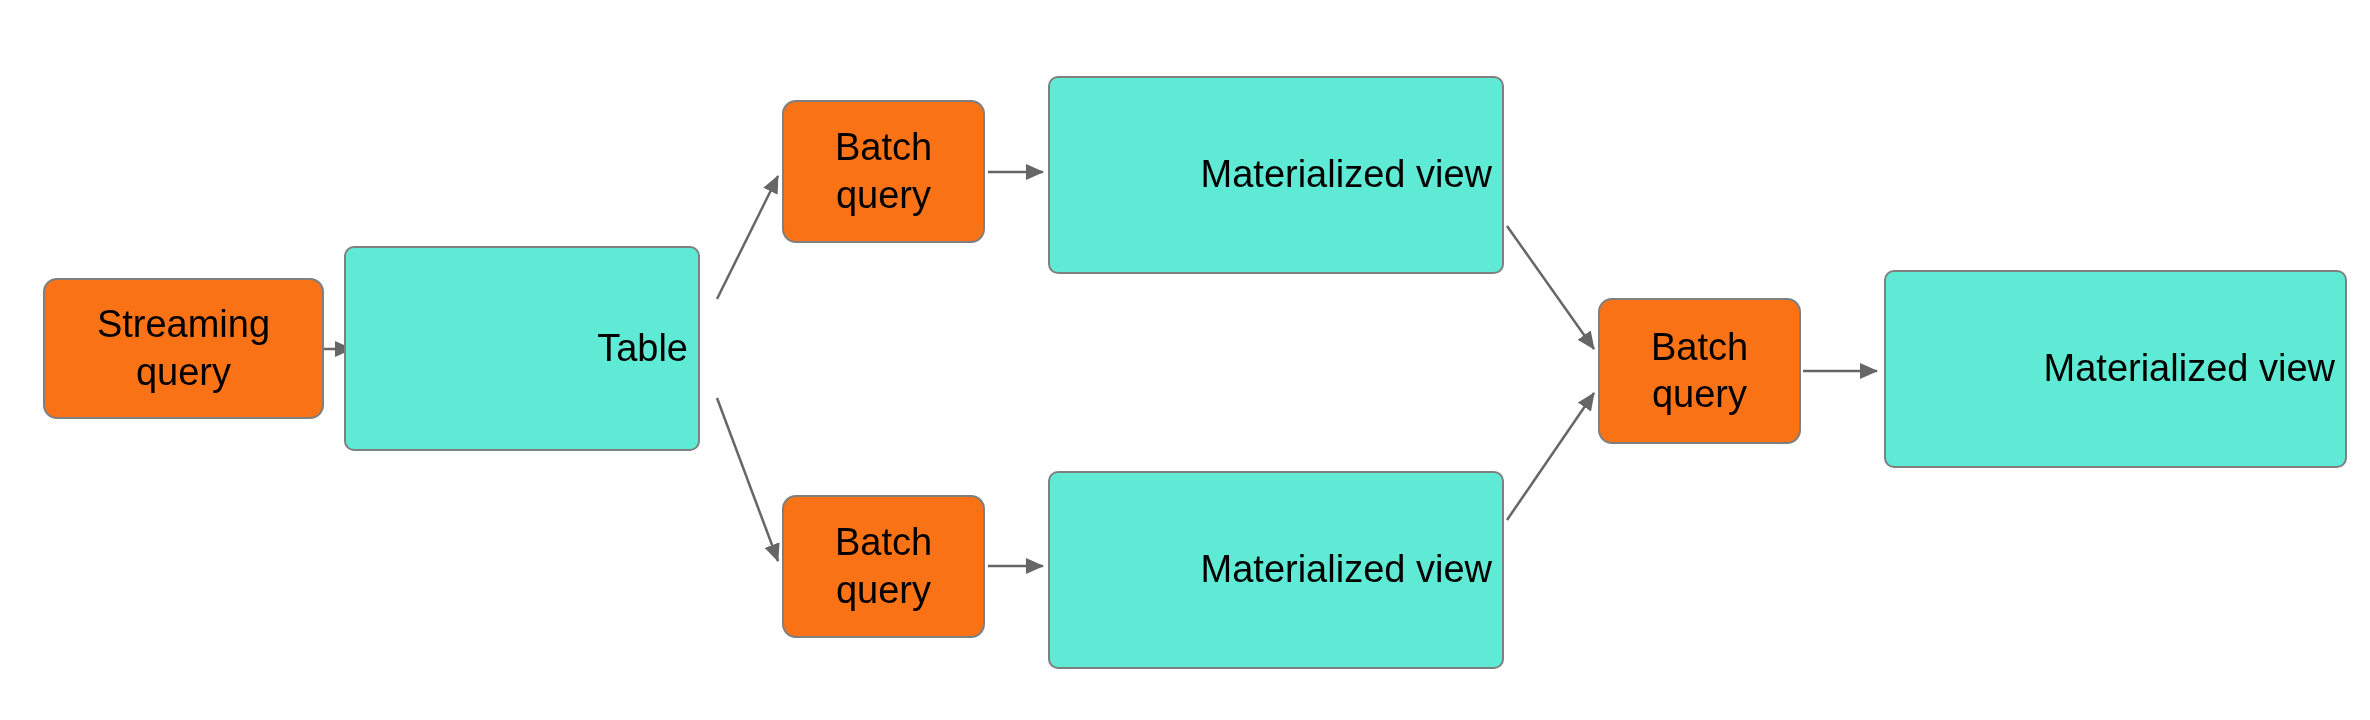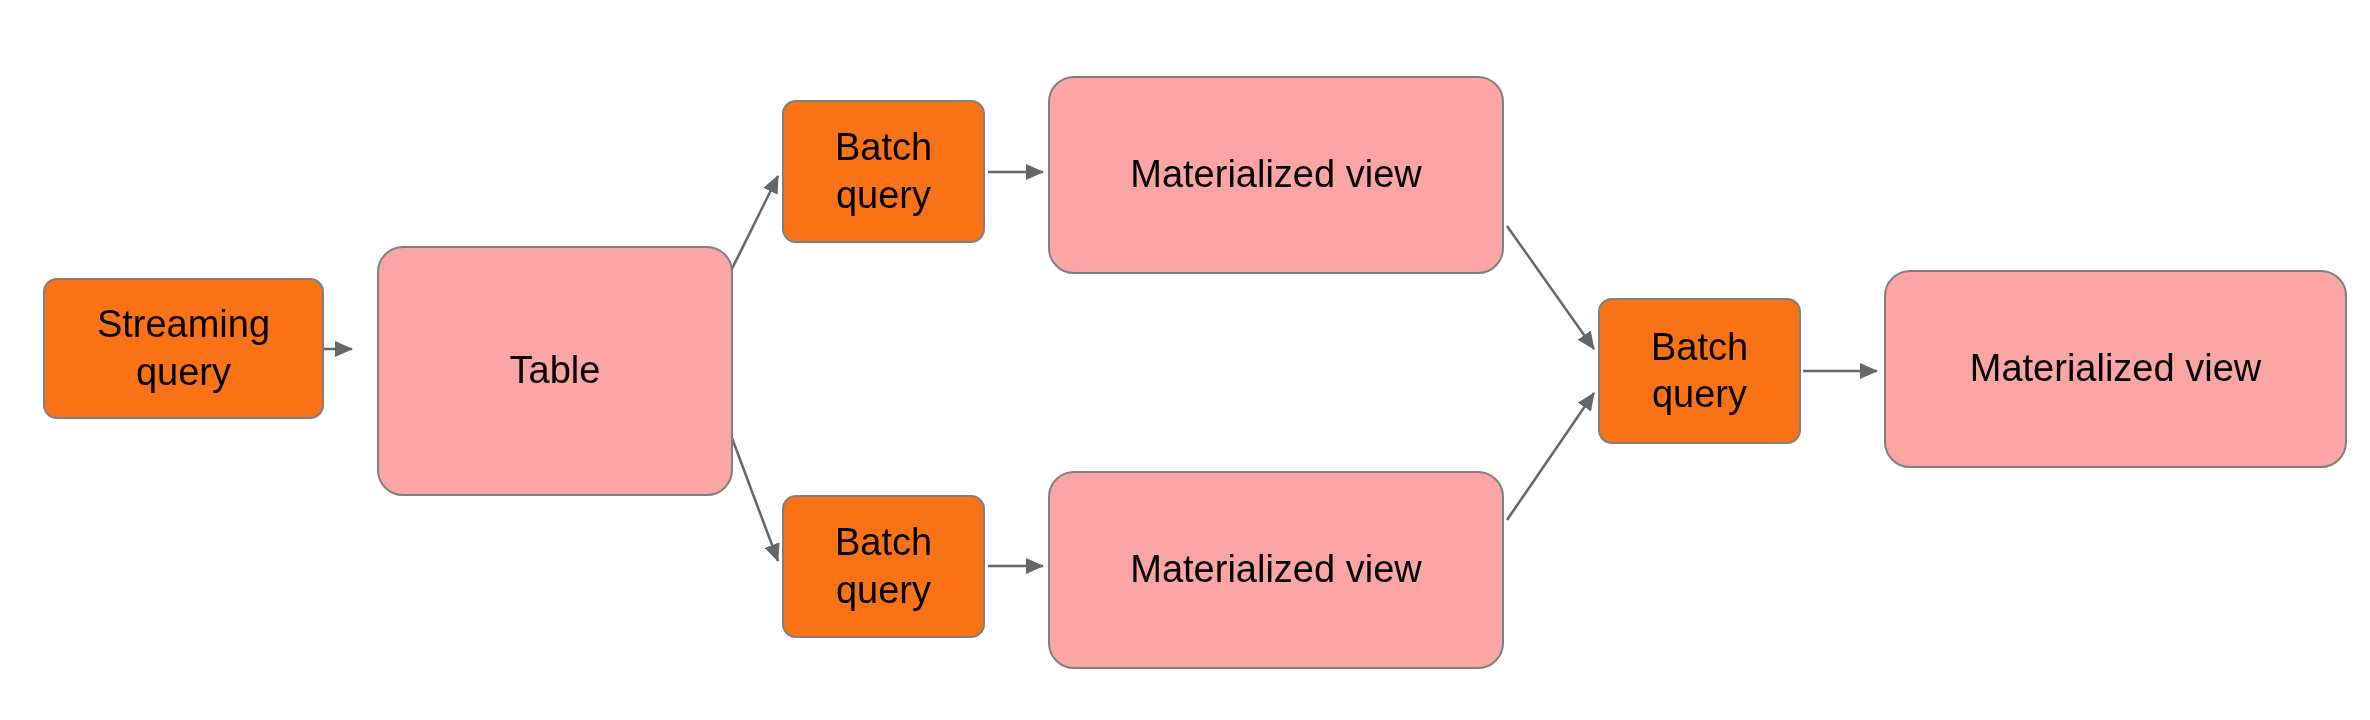--- a/index.html
+++ b/index.html
@@ -26,27 +26,28 @@
     color: #000000;
     box-sizing: border-box;
     padding: 6px 10px;
   }
   .process {
     background: #f97316;
     border: 2.5px solid #7f7f7f;
     border-radius: 14px;
   }
   .store {
-    background: #fca5a5;
+    background: #5eead4;
     border: 2.5px solid #7f7f7f;
-    border-radius: 26px;
+    border-radius: 10px;
+    justify-content: flex-end;
   }
   
   #n-streaming        { left: 27px;   top: 278px; width: 281px; height: 141px; margin-left: 16px; }
-  #n-table            { left: 377px;  top: 246px; width: 356px; height: 250px; }
+  #n-table            { left: 344px;  top: 246px; width: 356px; height: 205px; }
   #n-batch-top        { left: 782px;  top: 100px; width: 203px; height: 143px; }
   #n-matview-top      { left: 1048px; top: 76px;  width: 456px; height: 198px; }
   #n-batch-bottom     { left: 782px;  top: 495px; width: 203px; height: 143px; }
   #n-matview-bottom   { left: 1048px; top: 471px; width: 456px; height: 198px; }
   #n-batch-final      { left: 1598px; top: 298px; width: 203px; height: 146px; }
   #n-matview-final    { left: 1884px; top: 270px; width: 463px; height: 198px; }
   #edges {
     position: absolute;
     left: 0; top: 0;
     width: 2370px;

